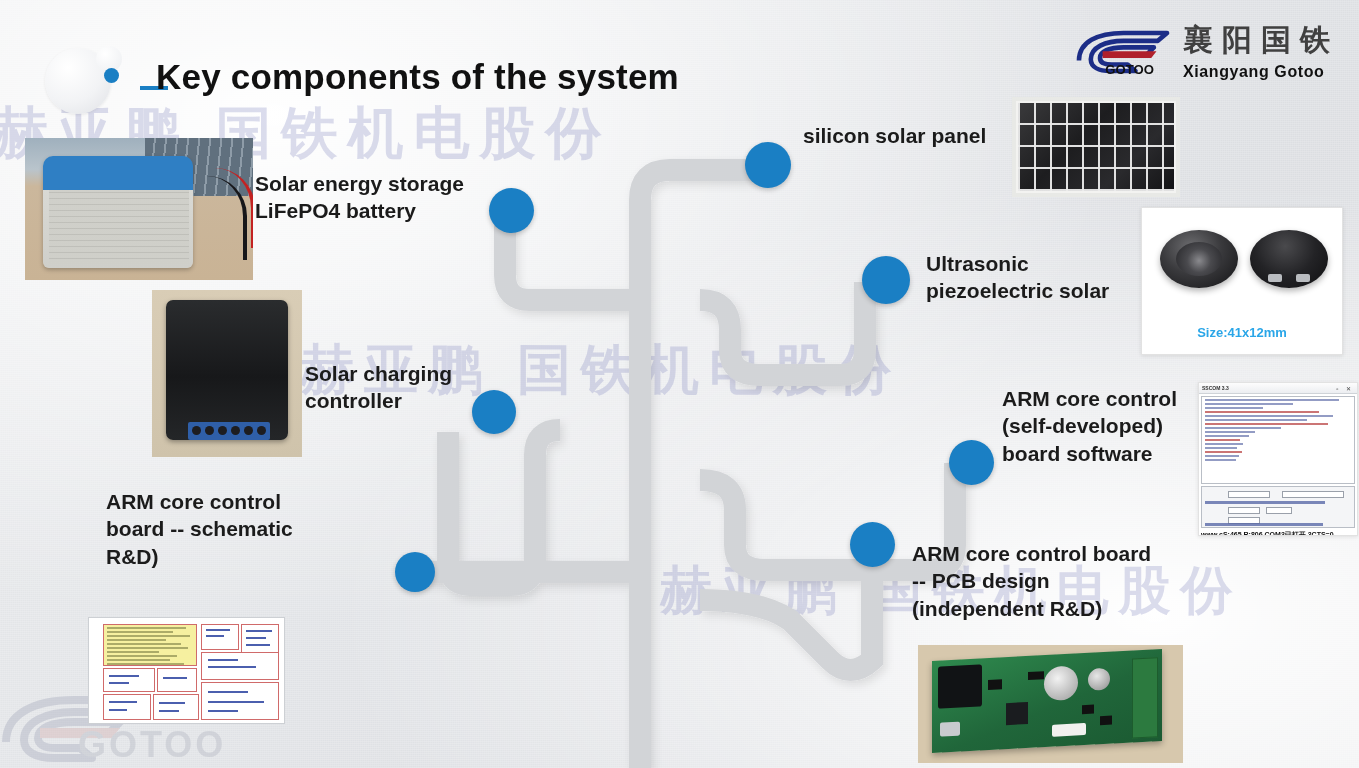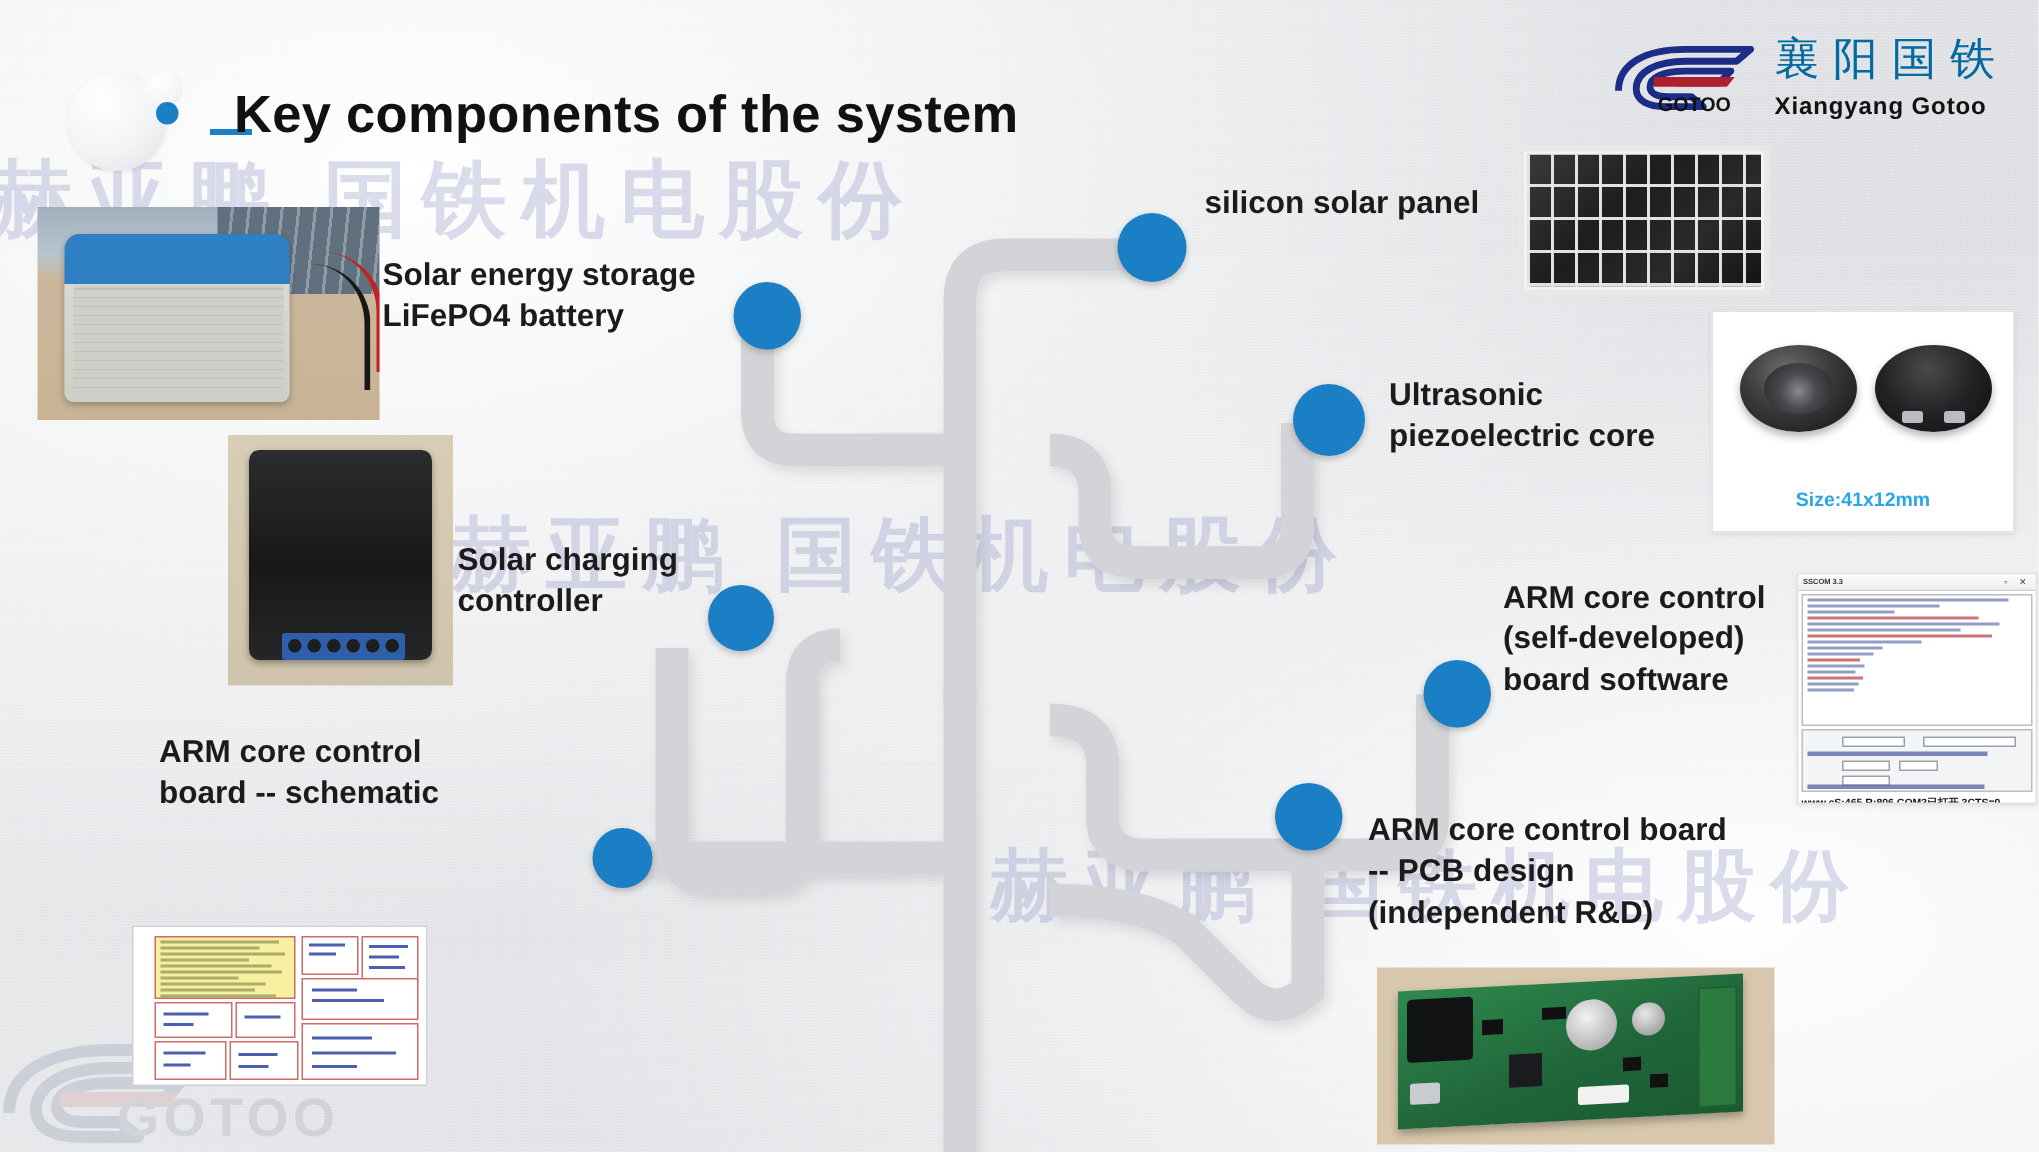--- a/index.html
+++ b/index.html
@@ -39,21 +39,21 @@
   .deco-small{left:96px;top:46px;width:26px;height:26px;border-radius:50%;
       background:radial-gradient(circle at 35% 30%,#ffffff 0%,#eceef1 100%);}
   .deco-dot{left:104px;top:68px;width:15px;height:15px;border-radius:50%;background:#1a7fc4;}
   .deco-rule{left:140px;top:86px;width:28px;height:4px;background:#1a7fc4;}
 
   .title{position:absolute;left:156px;top:34px;font-size:35px;font-weight:700;color:#111;
       letter-spacing:.2px;}
 
   
   .brand{position:absolute;right:20px;top:24px;height:56px;display:flex;align-items:center;gap:10px;}
-  .brand .cn{font-size:30px;font-weight:400;color:#0369a1;letter-spacing:9px;line-height:1;}
+  .brand .cn{font-size:30px;font-weight:700;color:#404040;letter-spacing:9px;line-height:1;}
   .brand .en{font-size:16px;font-weight:700;color:#111;letter-spacing:.6px;line-height:1;margin-top:5px;}
   .brand-right{display:flex;flex-direction:column;}
   .brand-row2{display:flex;align-items:baseline;gap:14px;margin-top:4px;}
 
   
   .tree{position:absolute;left:0;top:0;width:1359px;height:768px;pointer-events:none;}
 
   
   .node{position:absolute;border-radius:50%;background:#1a7fc4;
       box-shadow:0 2px 5px rgba(0,0,0,.22);}
@@ -232,37 +232,38 @@
   <div>Solar energy storage</div>
   <div>LiFePO4 battery</div>
 </div>
 
 <div class="label" style="left:803px;top:122px;width:230px;">
   <div>silicon solar panel</div>
 </div>
 
 <div class="label" style="left:926px;top:250px;width:235px;">
   <div>Ultrasonic</div>
-  <div>piezoelectric core</div>
+  <div>piezoelectric solar</div>
 </div>
 
 <div class="label" style="left:305px;top:360px;width:220px;">
   <div>Solar charging</div>
   <div>controller</div>
 </div>
 
 <div class="label" style="left:1002px;top:385px;width:210px;">
   <div>ARM core control</div>
   <div>(self-developed)</div>
   <div>board software</div>
 </div>
 
 <div class="label" style="left:106px;top:488px;width:290px;">
   <div>ARM core control</div>
   <div>board -- schematic</div>
+  <div>R&amp;D)</div>
 </div>
 
 <div class="label" style="left:912px;top:540px;width:300px;">
   <div>ARM core control board</div>
   <div>-- PCB design</div>
   <div>(independent R&amp;D)</div>
 </div>
 
 <div class="photo batt">
   <div class="panel-bg"></div>

